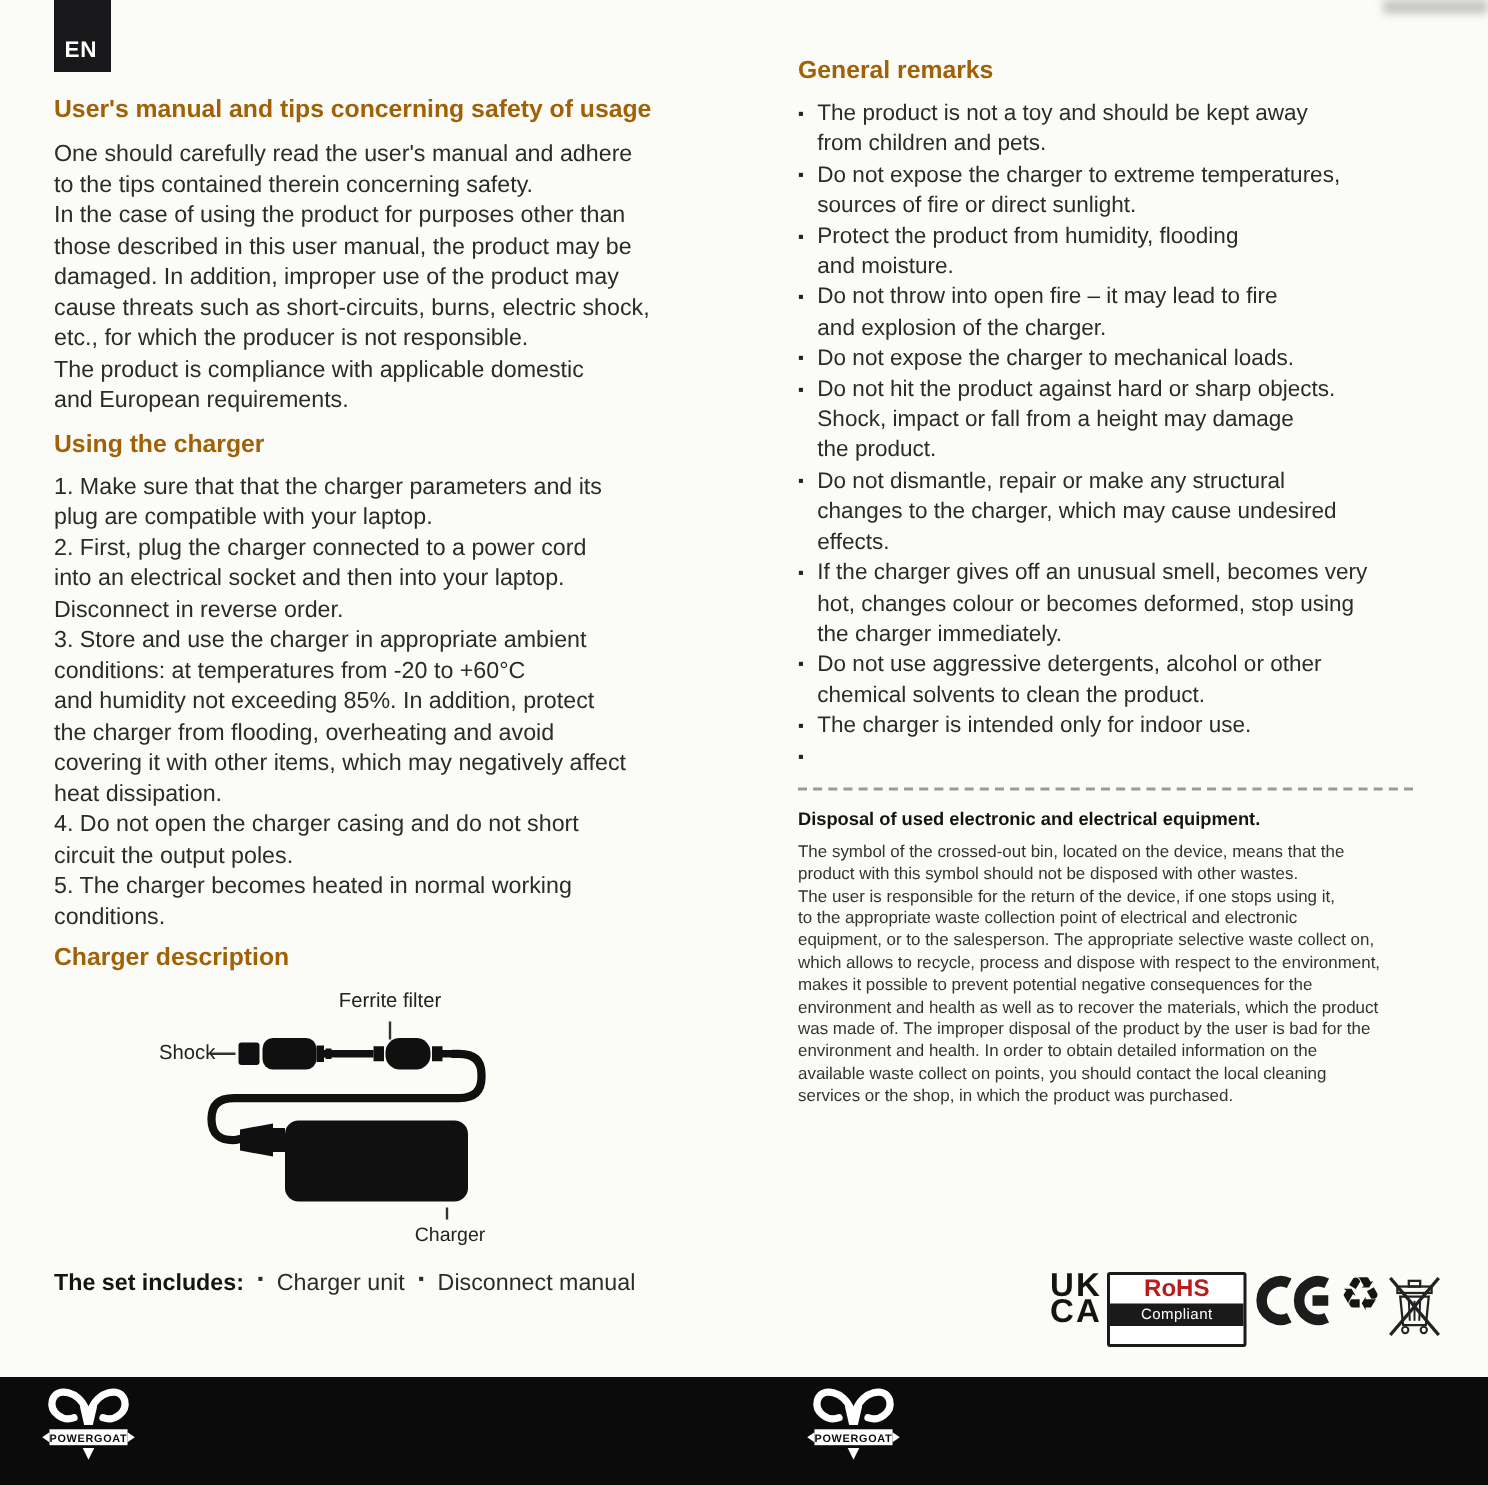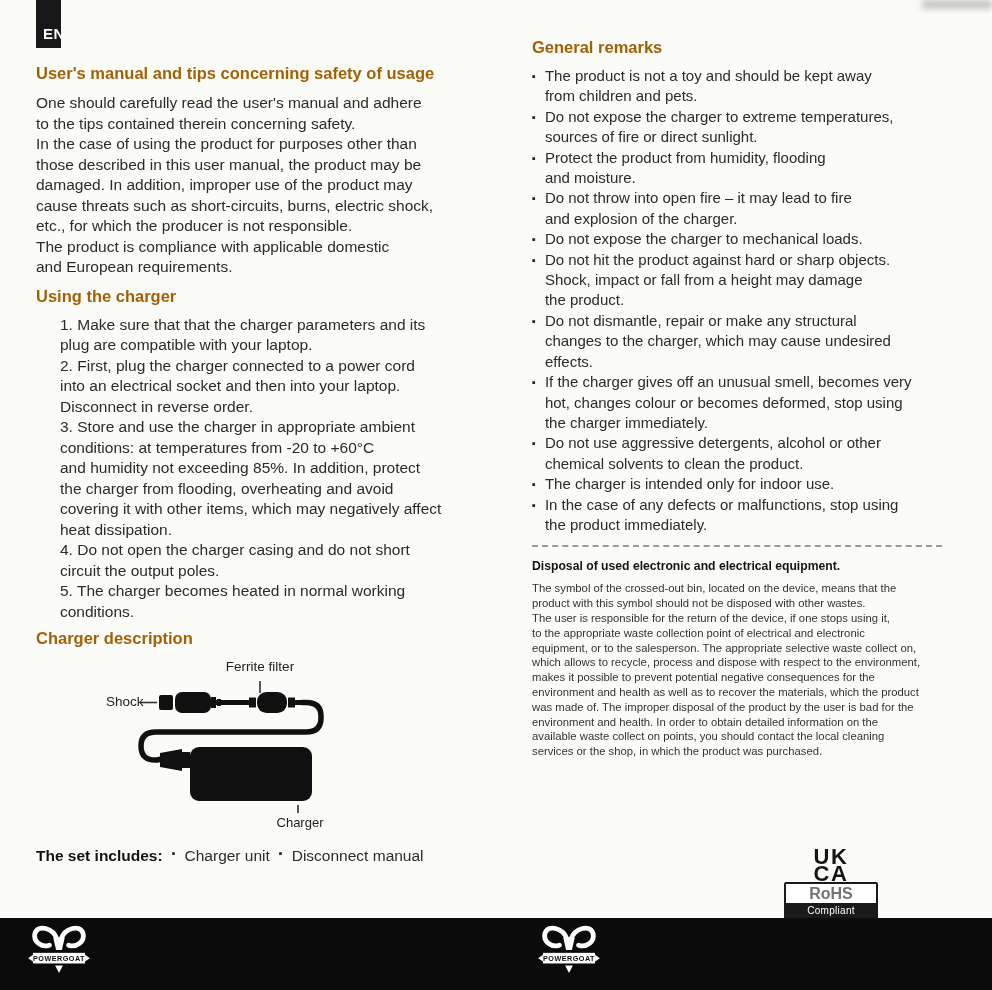--- a/index.html
+++ b/index.html
@@ -8,36 +8,36 @@
     position:relative;
     background:#fbfbf8;
     font-family:"Liberation Sans", sans-serif;
     color:#2b2b2b;
     overflow:hidden;
   }
   .preline { white-space:pre-line; }
 
   
   .lang-badge {
-    position:absolute; left:36px; top:0; width:25px; height:48px;
+    position:absolute; left:36px; top:0; width:38px; height:48px;
     background:#18181b; color:#fff;
     display:flex; align-items:flex-end;
     padding:0 0 6px 7px;
     font-size:15px; font-weight:bold; letter-spacing:.5px;
   }
 
   
   .col-left  { position:absolute; left:36px;  top:64px; width:456px; }
   .col-right { position:absolute; left:532px; top:38px; width:414px; }
 
   h1, h2 { font-size:16.5px; font-weight:bold; color:#a16207; }
   .body-text { font-size:15.5px; line-height:20.5px; }
   .col-left .intro { margin-top:10px; }
   .col-left .using-title { margin-top:9px; }
-  .col-left .using-list { margin-top:9px;margin-left:24px; }
+  .col-left .using-list { margin-top:9px; }
   .col-left .desc-title { margin-top:7px; }
 
   
   .col-right .remarks-list { margin-top:9px; list-style:none; }
   .bullet-item { display:flex; gap:9px; font-size:15px; line-height:20.4px; }
   .bullet-item .bl { font-size:11px; line-height:20.4px; color:#222; flex:0 0 auto; }
 
   .divider {
     margin-top:10px; border-top:2px dashed #9a9a9a; height:0; width:410px;
   }
@@ -53,25 +53,25 @@
   .dia-label.charger { left:200px; top:160px; transform:translateX(-50%); font-size:13px; }
 
   
   .set-line { margin-top:12px; display:flex; align-items:flex-start; gap:9px; font-size:15.5px; }
   .set-line .lbl { font-weight:bold; color:#141414; }
   .set-line .bl { font-size:11px; }
 
   
   .certs {
     position:absolute; left:700px; top:848px; width:262px; height:50px;
-    display:flex; align-items:center; justify-content:space-between;flex-direction:column;
+    display:flex; justify-content:space-between;
   }
   .ukca { font-weight:bold; font-size:22px; line-height:17px; letter-spacing:1.5px; color:#141414; }
   .rohs-box { border:2.5px solid #1a1a1a; border-radius:2px; text-align:center; background:#fff; }
-  .rohs-top { font-size:16px; font-weight:bold; color:#737373; padding:0 23px; line-height:19px; }
+  .rohs-top { font-size:16px; font-weight:bold; color:#b91c1c; padding:0 23px; line-height:19px; }
   .rohs-band { background:#1a1a1a; color:#fff; font-size:10px; padding:2px 4px 2px; letter-spacing:.3px; }
   .recycle-glyph { font-family:"DejaVu Sans", sans-serif; font-size:31px; color:#151515; line-height:1; }
 
   
   .footer-bar { position:absolute; left:0; bottom:0; width:992px; height:72px; background:#0b0b0b; }
   .goat { position:absolute; width:62px; height:54px; }
   .goat.g1 { left:28px;  top:922px; }
   .goat.g2 { left:538px; top:922px; }
 
   .corner-smudge {
@@ -210,22 +210,20 @@
         <span class="bl">▪</span>
         <span class="preline">Do not use aggressive detergents, alcohol or other
 chemical solvents to clean the product.</span>
       </li>
     <li class="bullet-item">
         <span class="bl">▪</span>
         <span class="preline">The charger is intended only for indoor use.</span>
       </li>
     <li class="bullet-item">
         <span class="bl">▪</span>
-        <span class="preline">In the case of any defects or malfunctions, stop using
-the product immediately.</span>
       </li>
   </ul>
 
   <div class="divider"></div>
 
   <div class="disposal-title">Disposal of used electronic and electrical equipment.</div>
   <p class="disposal-text preline">The symbol of the crossed-out bin, located on the device, means that the
 product with this symbol should not be disposed with other wastes.
 The user is responsible for the return of the device, if one stops using it,
 to the appropriate waste collection point of electrical and electronic

